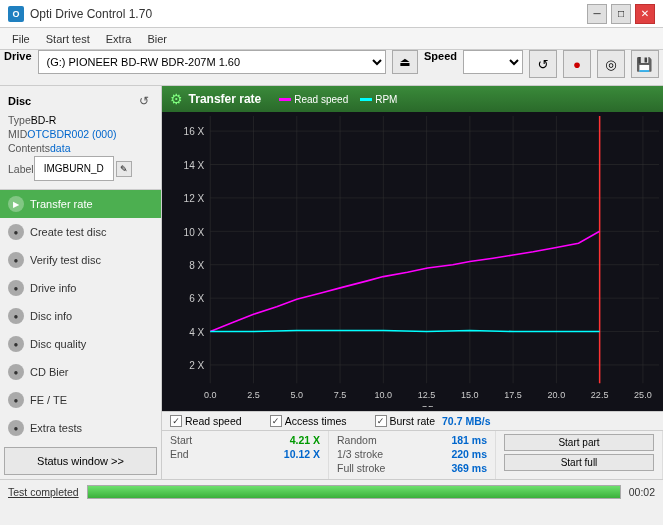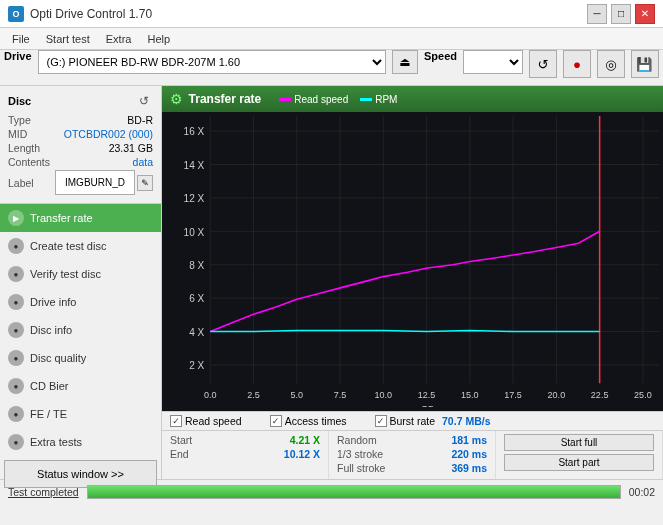--- a/index.html
+++ b/index.html
@@ -29,21 +29,21 @@
 
     
     .main { display: flex; height: calc(525px - 28px - 22px - 36px - 22px - 24px); }
 
     
     .sidebar { width: 162px; background: #f0f0f0; border-right: 1px solid #ccc; display: flex; flex-direction: column; }
     .disc-info { padding: 6px 8px; border-bottom: 1px solid #ccc; }
     .disc-header { display: flex; align-items: center; justify-content: space-between; margin-bottom: 4px; }
     .disc-title { font-weight: bold; font-size: 11px; text-align: center; }
     .disc-refresh { width: 18px; height: 18px; cursor: pointer; display: flex; align-items: center; justify-content: center; color: #555; font-size: 12px; }
-    .disc-row { display: flex; justify-content: space-between; margin-bottom: 2px; font-size: 10.5px; }
+    .disc-row { display: flex; justify-content: flex-start; margin-bottom: 2px; font-size: 10.5px; }
     .disc-key { color: #555; }
     .disc-val { color: #000; font-weight: normal; }
     .disc-val.blue { color: #0066cc; }
     .label-input { display: flex; align-items: center; gap: 2px; }
     .label-input input { width: 80px; height: 25px; border: 1px solid #aaa; font-size: 10px; padding: 0 9px; }
 
     .nav-items { flex: 1; }
     .nav-item { display: flex; align-items: center; height: 28px; padding: 0 8px; cursor: pointer; gap: 6px; font-size: 11px; color: #333; }
     .nav-item.active { background: #4caf50; color: white; }
     .nav-icon { width: 16px; height: 16px; border-radius: 50%; display: flex; align-items: center; justify-content: center; font-size: 8px; flex-shrink: 0; }
@@ -101,21 +101,21 @@
     <button class="title-btn">─</button>
     <button class="title-btn">□</button>
     <button class="title-btn close">✕</button>
   </div>
 </div>
 
 <div class="menu-bar">
   <span class="menu-item">File</span>
   <span class="menu-item">Start test</span>
   <span class="menu-item">Extra</span>
-  <span class="menu-item">Help</span>
+  <span class="menu-item">Bier</span>
 </div>
 
 <div class="drive-bar">
   <span class="drive-label">Drive</span>
   <select class="drive-select">
     <option>(G:)  PIONEER BD-RW   BDR-207M 1.60</option>
   </select>
   <button class="drive-btn">⏏</button>
   <span class="speed-label">Speed</span>
   <select class="speed-select">
@@ -137,24 +137,20 @@
       </div>
       <div class="disc-row">
         <span class="disc-key">Type</span>
         <span class="disc-val">BD-R</span>
       </div>
       <div class="disc-row">
         <span class="disc-key">MID</span>
         <span class="disc-val blue">OTCBDR002 (000)</span>
       </div>
       <div class="disc-row">
-        <span class="disc-key">Length</span>
-        <span class="disc-val">23.31 GB</span>
-      </div>
-      <div class="disc-row">
         <span class="disc-key">Contents</span>
         <span class="disc-val blue">data</span>
       </div>
       <div class="disc-row" style="align-items:center;">
         <span class="disc-key">Label</span>
         <div class="label-input">
           <input type="text" value="IMGBURN_DIS" style="">
           <button style="width:16px;height:16px;border:1px solid #aaa;background:#e8e8e8;cursor:pointer;font-size:9px;">✎</button>
         </div>
       </div>
@@ -309,22 +305,22 @@
         <div class="num-row">
           <span class="num-label">1/3 stroke</span>
           <span class="num-val">220 ms</span>
         </div>
         <div class="num-row">
           <span class="num-label">Full stroke</span>
           <span class="num-val">369 ms</span>
         </div>
       </div>
       <div class="num-cell" style="display:flex; flex-direction:column; gap:3px;">
+        <button class="start-btn">Start part</button>
         <button class="start-btn">Start full</button>
-        <button class="start-btn">Start part</button>
       </div>
     </div>
   </div>
 </div>
 
 <div class="bottom-bar">
   <span class="status-text">Test completed</span>
   <div class="progress-bar-wrap">
     <div class="progress-bar-fill" style="width:100%;"></div>
   </div>

